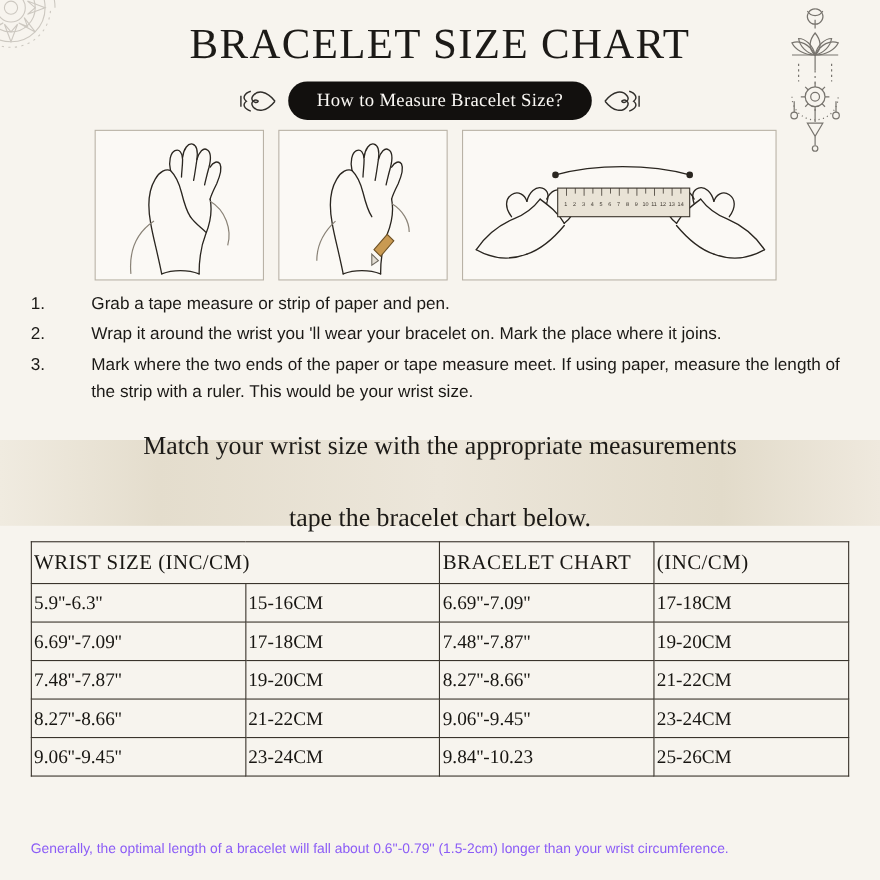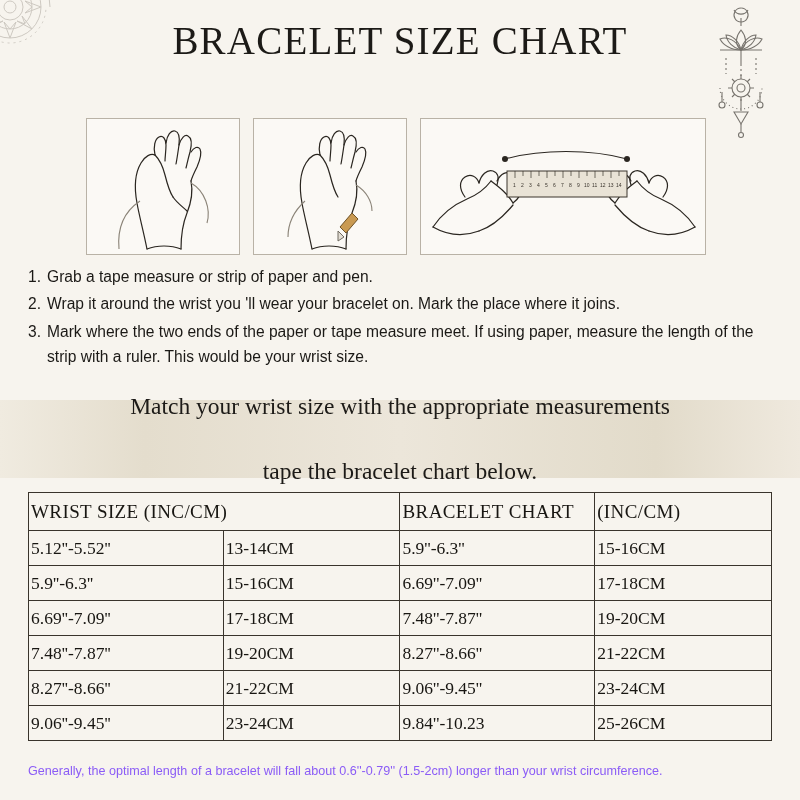--- a/index.html
+++ b/index.html
@@ -83,21 +83,21 @@
   
   .steps {
     position: absolute; top: 264px; left: 28px; right: 22px;
     font-family: "Liberation Sans", sans-serif;
     font-size: 15.6px;
     line-height: 1.62;
     color: #1b1916;
   }
   .step { display: flex; gap: 6px; margin-bottom: 2px; }
   .step .num { flex: 0 0 auto; }
-  .step .txt { flex: 1 1 auto; }
+  .step .txt { flex: 1 1 auto; margin-left: 36px; }
 
   
   .banner {
     position: absolute; top: 400px; left: 0; width: 800px; height: 78px;
     background: linear-gradient(90deg,#f0ebe0 0%, #e4ddcd 18%, #ece6da 50%, #e2dbca 82%, #efe9de 100%);
     display: flex; flex-direction: column; align-items: center; justify-content: center; gap: 36px;
   }
   .banner div {
     font-size: 23.5px;
     line-height: 1.22;
@@ -199,20 +199,43 @@
         <path d="M55 99 v12"></path>
         <path d="M48 112 h14 l-7 12z"></path>
         <path d="M55 124 v8"></path>
         <circle cx="55" cy="135" r="2.5"></circle>
       </g>
     </svg>
   </div>
 
   <div class="title">BRACELET SIZE CHART</div>
 
+  <div class="pill-row">
+    <span class="flourish">
+      <svg width="36" height="26" viewBox="0 0 36 26">
+        <g stroke="#1c1a17" fill="none" stroke-width="1.3">
+          <path d="M34 13 C26 3 18 3 14 8 C11 12 16 16 19 13"></path>
+          <path d="M34 13 C26 23 18 23 14 18 C11 14 16 10 19 13"></path>
+          <path d="M12 4 C6 6 4 10 8 13 C4 16 6 20 12 22"></path>
+          <path d="M3 8 v10"></path>
+        </g>
+      </svg>
+    </span>
+    <span class="pill">How to Measure Bracelet Size?</span>
+    <span class="flourish">
+      <svg width="36" height="26" viewBox="0 0 36 26">
+        <g stroke="#1c1a17" fill="none" stroke-width="1.3" transform="translate(36,0) scale(-1,1)">
+          <path d="M34 13 C26 3 18 3 14 8 C11 12 16 16 19 13"></path>
+          <path d="M34 13 C26 23 18 23 14 18 C11 14 16 10 19 13"></path>
+          <path d="M12 4 C6 6 4 10 8 13 C4 16 6 20 12 22"></path>
+          <path d="M3 8 v10"></path>
+        </g>
+      </svg>
+    </span>
+  </div>
 
   <div class="illus-row">
 
     <div class="illus a">
       <svg viewBox="0 0 154 137" width="154" height="137">
         <g fill="none" stroke="#2a2620" stroke-width="1.2" stroke-linecap="round">
           <path d="M60 130 C56 110 52 96 50 84 C47 68 48 54 54 44 C58 37 64 34 68 36"></path>
           <path d="M68 36 C66 28 68 20 72 18 C76 16 79 20 79 26 C79 32 78 38 78 42"></path>
           <path d="M79 24 C80 16 84 11 88 12 C92 13 93 18 92 26 C91 33 90 40 89 45"></path>
           <path d="M92 26 C94 19 98 15 101 17 C105 19 105 25 103 33 C101 40 100 45 99 49"></path>
@@ -336,26 +359,20 @@
         </colgroup>
       <thead>
         <tr>
           <th colspan="2">WRIST SIZE (INC/CM)</th>
           <th>BRACELET CHART</th>
           <th>(INC/CM)</th>
         </tr>
       </thead>
       <tbody>
         <tr>
-          <td>5.12''-5.52''</td>
-          <td>13-14CM</td>
-          <td>5.9''-6.3''</td>
-          <td>15-16CM</td>
-        </tr>
-        <tr>
           <td>5.9''-6.3''</td>
           <td>15-16CM</td>
           <td>6.69''-7.09''</td>
           <td>17-18CM</td>
         </tr>
         <tr>
           <td>6.69''-7.09''</td>
           <td>17-18CM</td>
           <td>7.48''-7.87''</td>
           <td>19-20CM</td>

